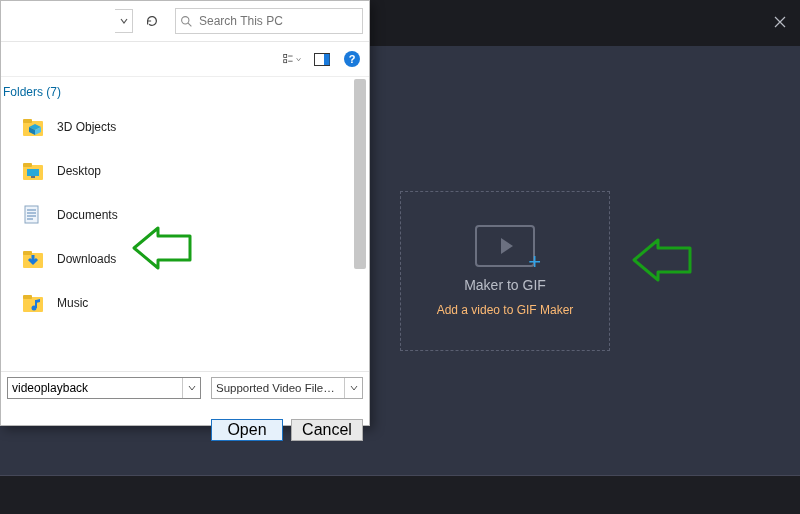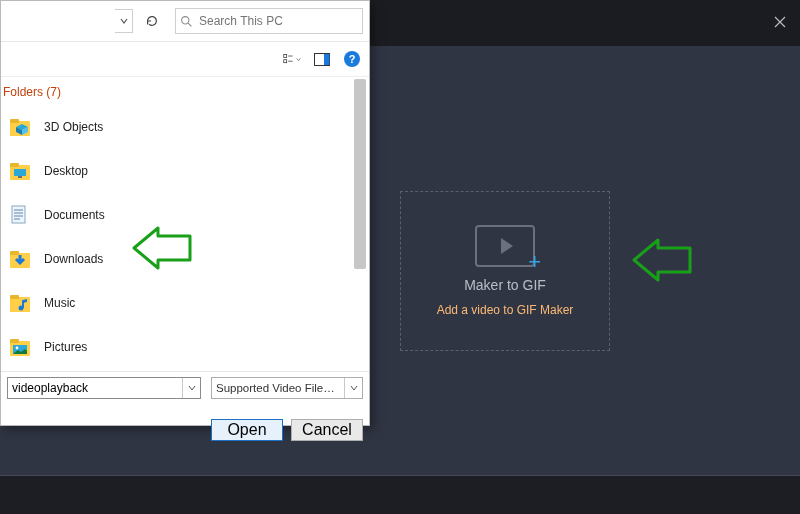--- a/index.html
+++ b/index.html
@@ -31,22 +31,22 @@
   .search input { border:0; outline:0; flex:1; font-size:12px; color:#555; background:transparent; }
 
   .dlg-tools { height: 36px; display:flex; align-items:center; justify-content:flex-end; gap:12px; padding-right:8px; border-top:1px solid #e6e6e6; border-bottom:1px solid #eee; }
   .dlg-tools .ico { width:18px; height:18px; display:flex; align-items:center; justify-content:center; color:#333; position:relative; }
   .help-q { background:#1a7adb; color:#fff; width:16px; height:16px; border-radius:50%; font-size:11px; font-weight:bold; display:flex; align-items:center; justify-content:center; }
 
   .dlg-body { position: relative; height: 294px; }
   .body-scroll { position:absolute; right:2px; top:2px; bottom:2px; width:14px; }
   .scroll-track { position:absolute; inset:0; }
   .scroll-thumb { position:absolute; left:1px; width:12px; top:0; height:190px; background:#c7c7c7; border-radius:2px; }
-  .folders-hdr { color:#c2410c; padding: 8px 8px 6px 2px; font-size:12px; }
-  .folder-row { display:flex; align-items:center; height:44px; padding-left:7px; gap:12px; cursor:default; }
+  .folders-hdr { color:#0369a1; padding: 8px 8px 6px 2px; font-size:12px; }
+  .folder-row { display:flex; align-items:center; height:44px; padding-left:20px; gap:12px; cursor:default; }
   .ficon { width:24px; height:24px; flex:none; }
   .flabel { color:#222; }
 
   .dlg-foot { height: 54px; border-top: 1px solid #e6e6e6; background:#fff; display:flex; flex-direction:column; gap:20px; padding:5px 6px; }
   .foot-row1 { display:flex; gap:10px; }
   .fname { flex:1; height:22px; border:1px solid #8a8a8a; display:flex; align-items:center; }
   .fname input { border:0; outline:0; flex:1; padding:0 4px; font-size:12px; }
   .fname .dd, .ftype .dd { width:18px; height:100%; display:flex; align-items:center; justify-content:center; border-left:1px solid #c8c8c8; color:#555; }
   .ftype { width:152px; height:22px; border:1px solid #adadad; display:flex; align-items:center; font-size:11.5px; color:#333; }
   .ftype span { padding:0 4px; flex:1; white-space:nowrap; overflow:hidden; text-overflow:ellipsis; }
@@ -173,30 +173,20 @@
     </div>
     <div class="folder-row">
       <svg class="ficon" viewBox="0 0 24 24">
           <rect x="2" y="6" width="20" height="15" rx="1" fill="#ffcf4a"></rect>
           <rect x="2" y="4" width="9" height="4" rx="1" fill="#e8b62b"></rect>
           <path d="M15 9 v8" stroke="#1a7adb" stroke-width="2"></path>
           <circle cx="13" cy="17" r="2.5" fill="#1a7adb"></circle>
           <path d="M15 9 l4 -1 v3 l-4 1" fill="#1a7adb"></path>
         </svg>
       <span class="flabel">Music</span>
-    </div>
-    <div class="folder-row">
-      <svg class="ficon" viewBox="0 0 24 24">
-          <rect x="2" y="6" width="20" height="15" rx="1" fill="#ffcf4a"></rect>
-          <rect x="2" y="4" width="9" height="4" rx="1" fill="#e8b62b"></rect>
-          <rect x="5" y="10" width="14" height="9" fill="#2aa8d8"></rect>
-          <circle cx="9" cy="13" r="1.4" fill="#fff"></circle>
-          <path d="M5 19 l5 -4 l3 2 l4 -3 l2 2 v3 z" fill="#107a3a"></path>
-        </svg>
-      <span class="flabel">Pictures</span>
     </div>
 
     <div class="body-scroll">
       <div class="scroll-track"></div>
       <div class="scroll-thumb"></div>
     </div>
   </div>
 
   <div class="dlg-foot">
     <div class="foot-row1">

